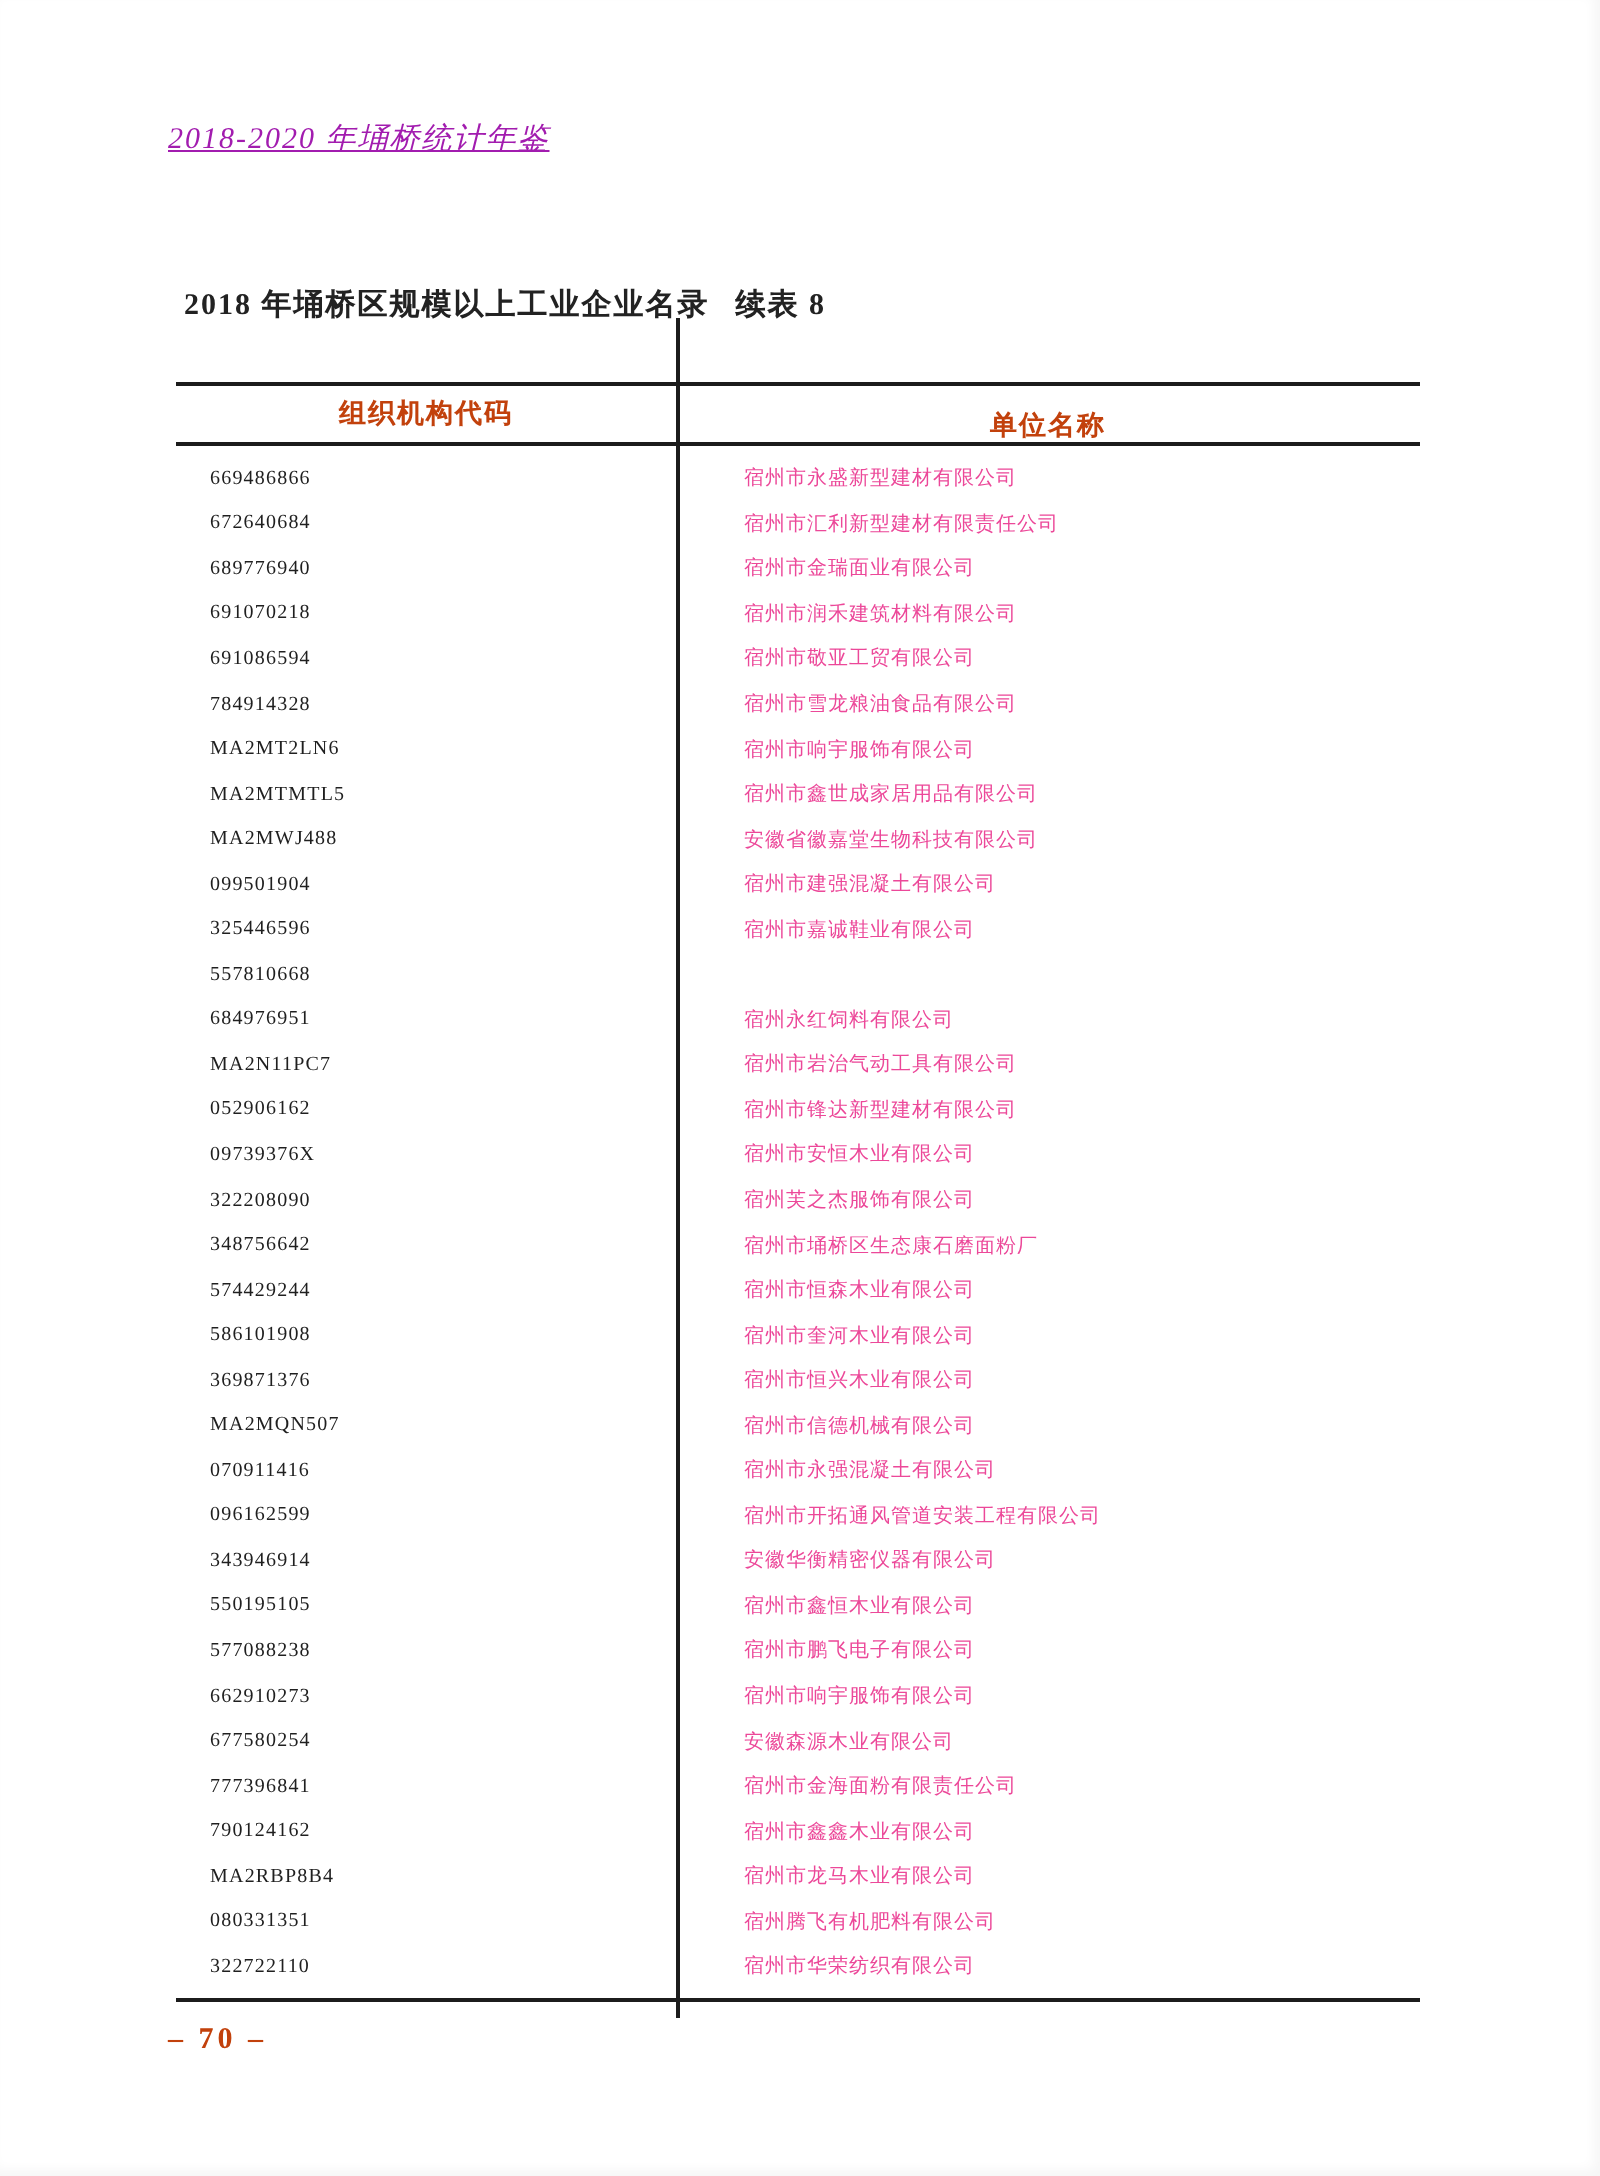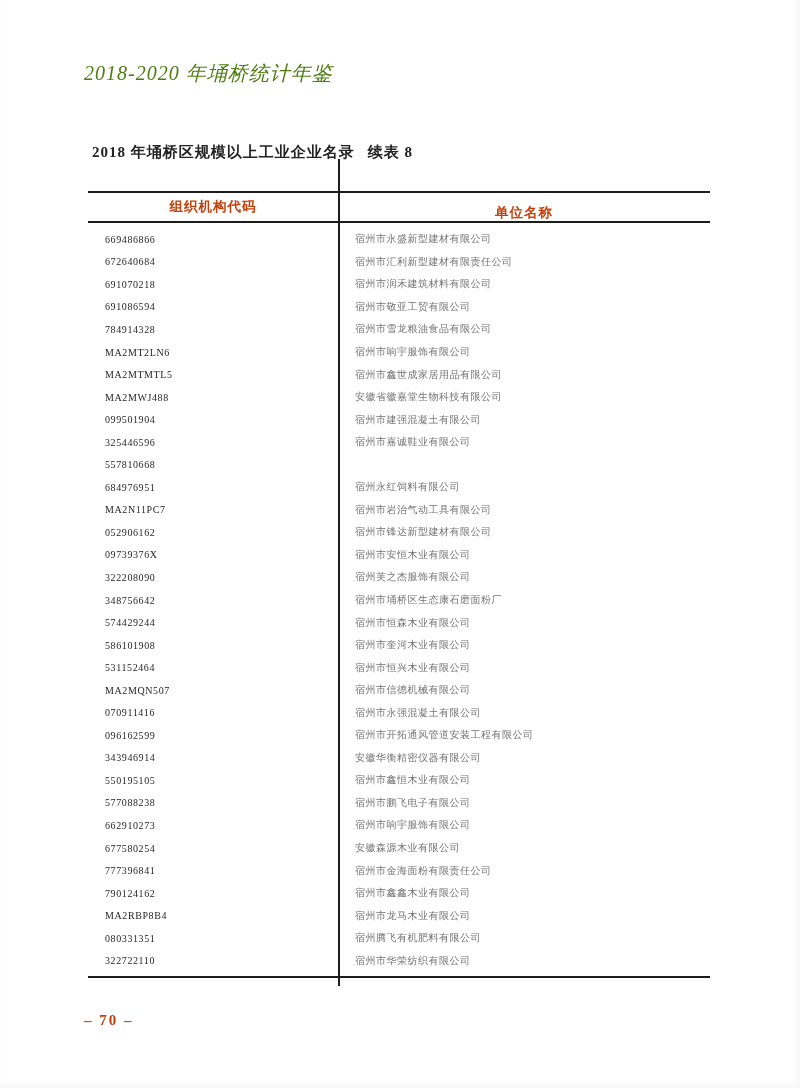--- a/index.html
+++ b/index.html
@@ -12,23 +12,24 @@
     overflow: hidden;
   }
   .page {
     position: absolute; inset: 0;
     background: #ffffff;
     
     box-shadow: inset -3px -3px 6px rgba(0,0,0,0.04);
   }
   .running-head {
     position: absolute; left: 84px; top: 60px;
-    font-size: 20px; font-style: italic; font-weight: 500;
+    font-size: 15px; font-style: italic; font-weight: 500;
     letter-spacing: 1px;
-    color: #4d7c0f;
+    color: #a21caf;
+    text-decoration: underline;
   }
   .table-title {
     position: absolute; left: 92px; top: 143px;
     font-size: 15px; font-weight: bold;
     letter-spacing: 1px;
     color: #222;
   }
   .table-title .suffix { margin-left: 13px; }
   .industry-table {
     position: absolute; left: 88px; top: 191px; width: 622px;
@@ -59,23 +60,23 @@
     font-size: 10px;
   }
   .row .code {
     width: 250px; box-sizing: border-box;
     padding-left: 17px;
     letter-spacing: 0.6px;
     font-family: "Liberation Serif", "DejaVu Serif", serif;
   }
   .row .name {
     flex: 1; box-sizing: border-box;
-    padding-left: 17px;
+    padding-left: 34px;
     letter-spacing: 0.5px;
-    color: #737373;
+    color: #ec4899;
   }
   .page-number {
     position: absolute; left: 84px; top: 1012px;
     font-size: 15px; font-weight: bold;
     letter-spacing: 2px;
     color: #c2410c;
   }
 </style>
 </head>
 <body>
@@ -98,20 +99,24 @@
   <div class="row">
     <div class="code">669486866</div>
     <div class="name">宿州市永盛新型建材有限公司</div>
   </div>
 
   <div class="row">
     <div class="code">672640684</div>
     <div class="name">宿州市汇利新型建材有限责任公司</div>
   </div>
 
+  <div class="row">
+    <div class="code">689776940</div>
+    <div class="name">宿州市金瑞面业有限公司</div>
+  </div>
 
   <div class="row">
     <div class="code">691070218</div>
     <div class="name">宿州市润禾建筑材料有限公司</div>
   </div>
 
   <div class="row">
     <div class="code">691086594</div>
     <div class="name">宿州市敬亚工贸有限公司</div>
   </div>
@@ -184,21 +189,21 @@
     <div class="code">574429244</div>
     <div class="name">宿州市恒森木业有限公司</div>
   </div>
 
   <div class="row">
     <div class="code">586101908</div>
     <div class="name">宿州市奎河木业有限公司</div>
   </div>
 
   <div class="row">
-    <div class="code">531152464</div>
+    <div class="code">369871376</div>
     <div class="name">宿州市恒兴木业有限公司</div>
   </div>
 
   <div class="row">
     <div class="code">MA2MQN507</div>
     <div class="name">宿州市信德机械有限公司</div>
   </div>
 
   <div class="row">
     <div class="code">070911416</div>

